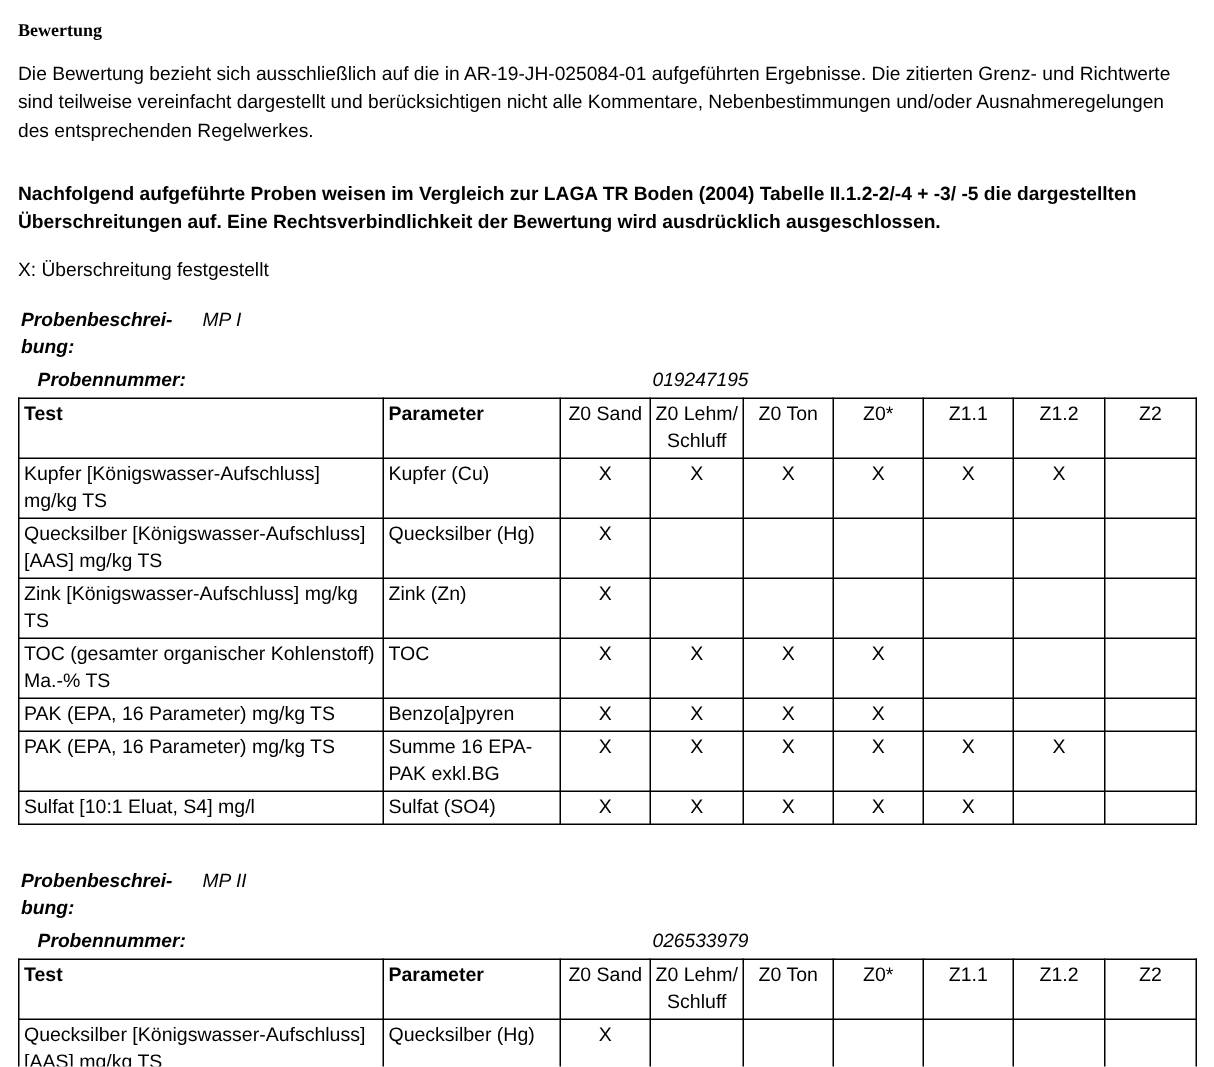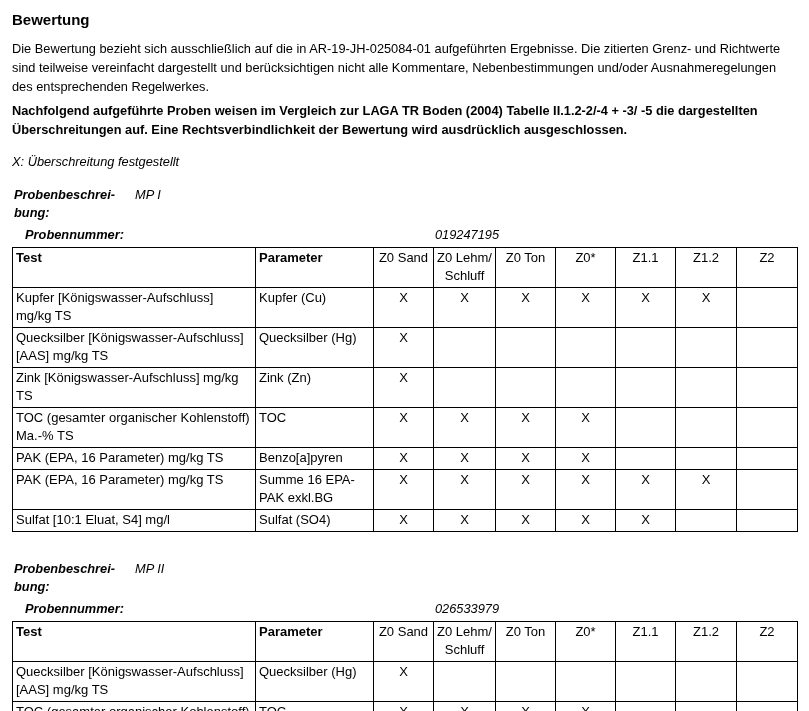--- a/index.html
+++ b/index.html
@@ -12,42 +12,42 @@
   .page {
     position: relative;
     width: 809px;
     height: 711px;
     overflow: hidden;
     padding: 10px 10px 0 12px;
   }
   .txt { margin-left: 2px; }
   h1.doc-title {
     margin: 0;
-    font-size: 15px;
+    font-size: 12px;
     line-height: 20px;
     font-weight: bold;
+    font-family: Liberation Serif, serif;
   }
   p.intro {
     margin: 9px 0 0 0;
     width: 786px;
     font-size: 12.8px;
     line-height: 19px;
   }
   p.note-bold {
-    margin: 5px 0 0 0;
+    margin: 23px 0 0 0;
     width: 786px;
     font-size: 12.8px;
     line-height: 19px;
     font-weight: bold;
   }
   p.legend {
     margin: 14px 0 0 0;
     font-size: 12.8px;
     line-height: 18px;
-    font-style: italic;
   }
   .sample-info {
     margin: 15px 0 0 2px;
     font-size: 12.8px;
     line-height: 18px;
     font-style: italic;
   }
   .info-row { display: flex; }
   .info-row + .info-row { margin-top: 4px; text-align: center; }
   .info-label {

